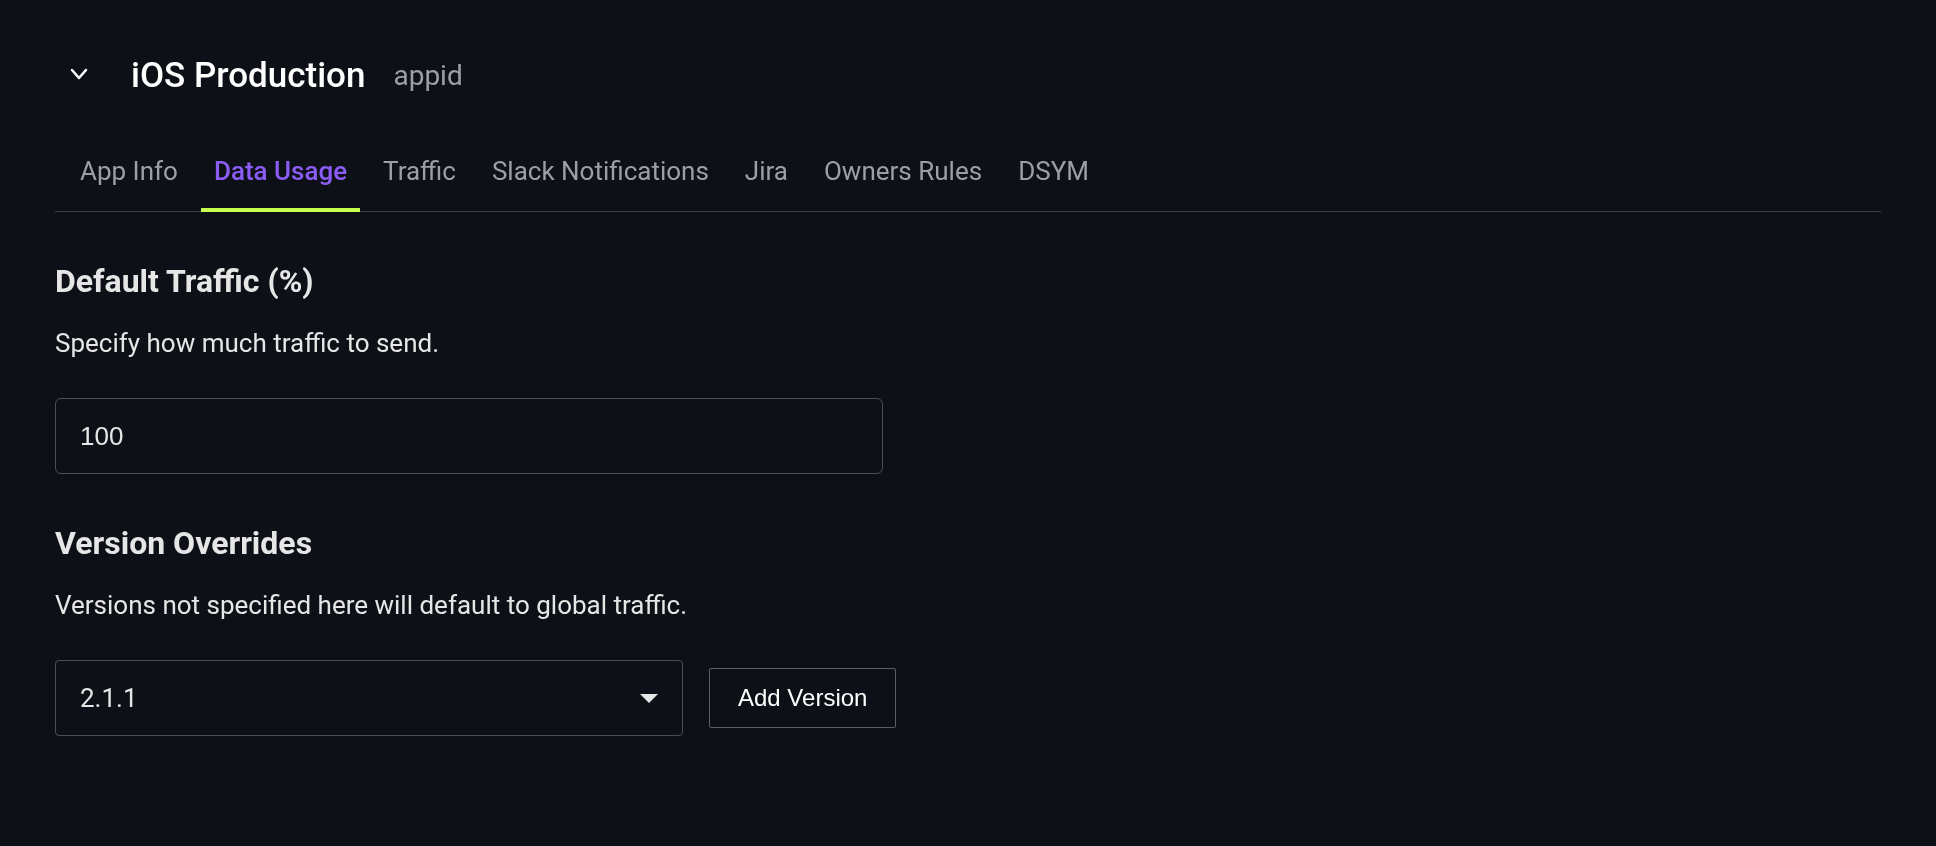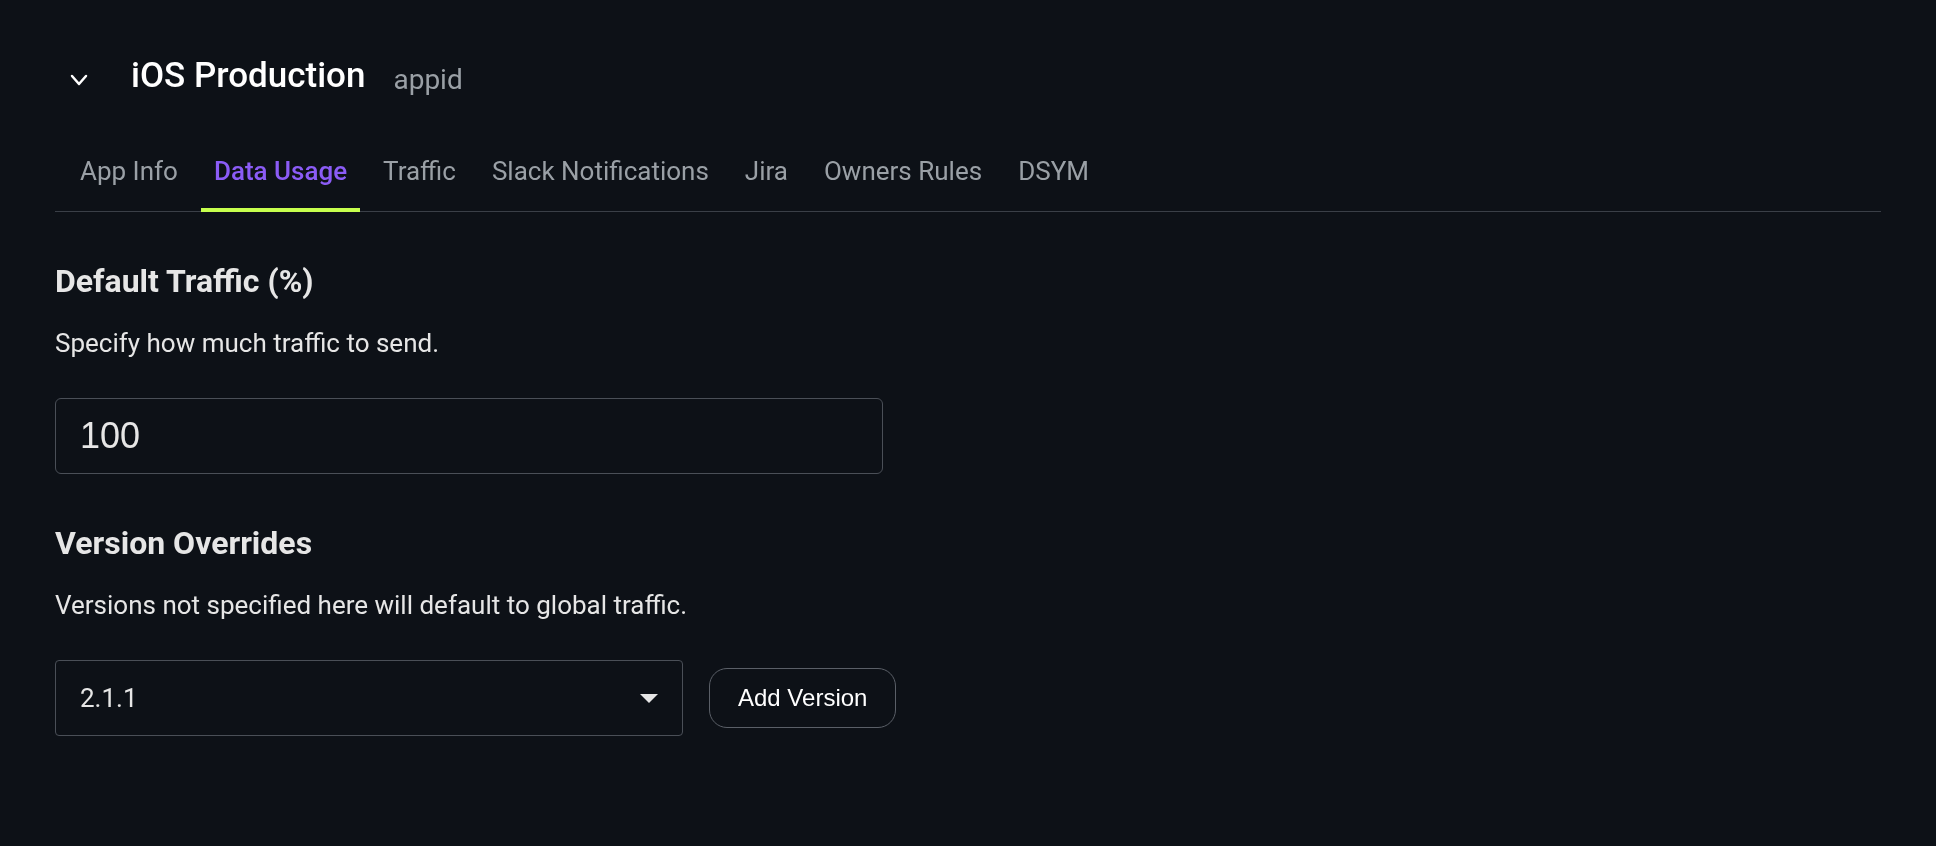--- a/index.html
+++ b/index.html
@@ -13,21 +13,21 @@
     font-family: -apple-system, BlinkMacSystemFont, "Segoe UI", Roboto, Helvetica, Arial, sans-serif;
     width: 1936px;
     height: 846px;
     overflow: hidden;
   }
   .page {
     padding: 55px 55px 0 55px;
   }
   .header-row {
     display: flex;
-    align-items: flex-end;
+    align-items: center;
     gap: 38px;
     margin-bottom: 60px;
   }
   .chevron {
     width: 28px;
     height: 28px;
     display: flex;
     align-items: center;
     justify-content: center;
     cursor: pointer;
@@ -86,21 +86,21 @@
     font-weight: 400;
     margin-bottom: 40px;
   }
   .text-input {
     width: 828px;
     height: 76px;
     background: transparent;
     border: 1px solid #4a4f57;
     border-radius: 6px;
     color: #e6e6e6;
-    font-size: 36px;
+    font-size: 26px;
     padding: 0 24px;
     outline: none;
   }
   .row {
     display: flex;
     align-items: center;
     gap: 26px;
   }
   .select-wrap {
     position: relative;
@@ -125,21 +125,21 @@
     height: 0;
     border-left: 9px solid transparent;
     border-right: 9px solid transparent;
     border-top: 9px solid #e6e6e6;
   }
   .outline-btn {
     height: 60px;
     padding: 0 28px;
     background: transparent;
     border: 1px solid #5a5f67;
-    border-radius: 18px;
+    border-radius: 2px;
     color: #ffffff;
     font-size: 24px;
     font-weight: 500;
     cursor: pointer;
   }
 </style>
 </head>
 <body>
 
 <div class="page">

